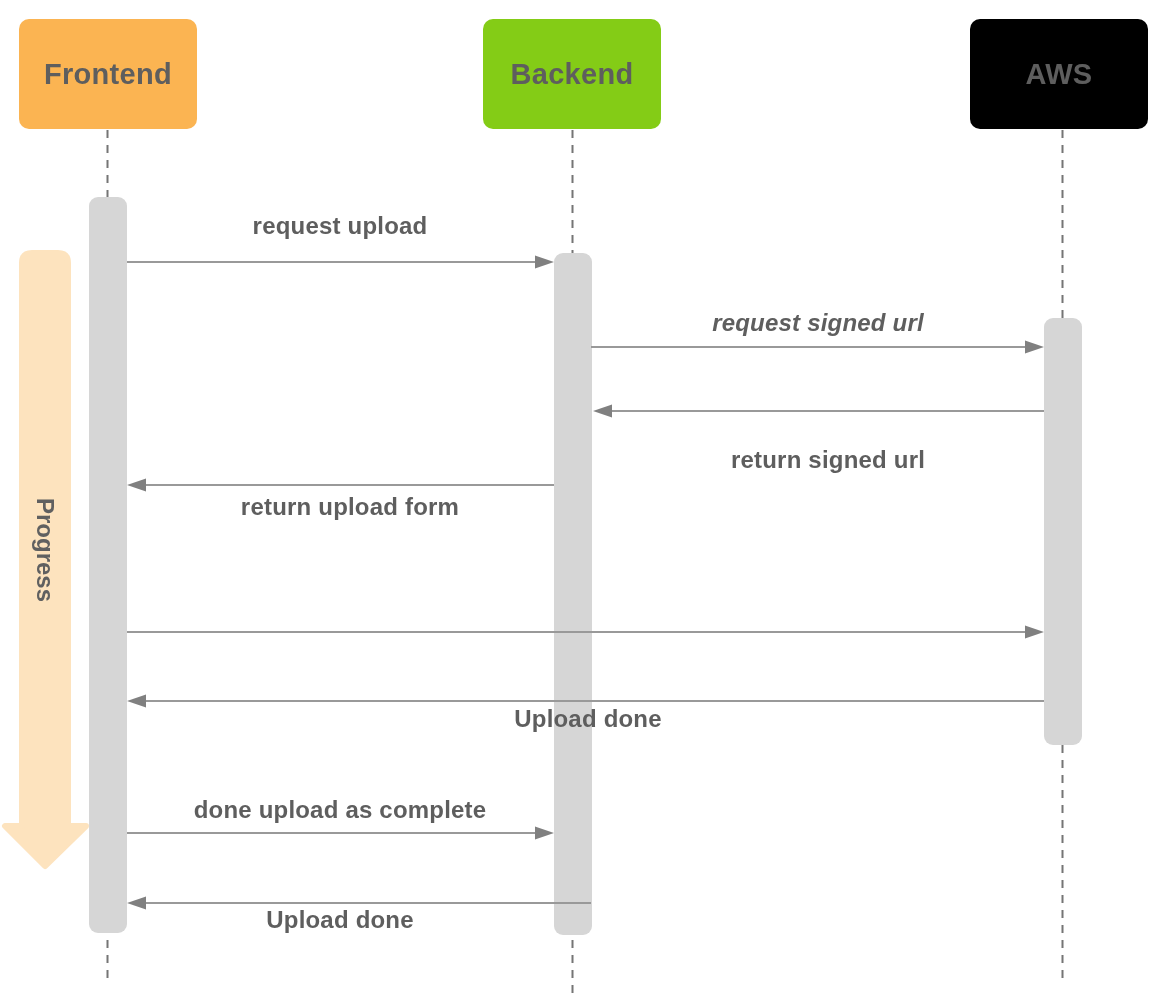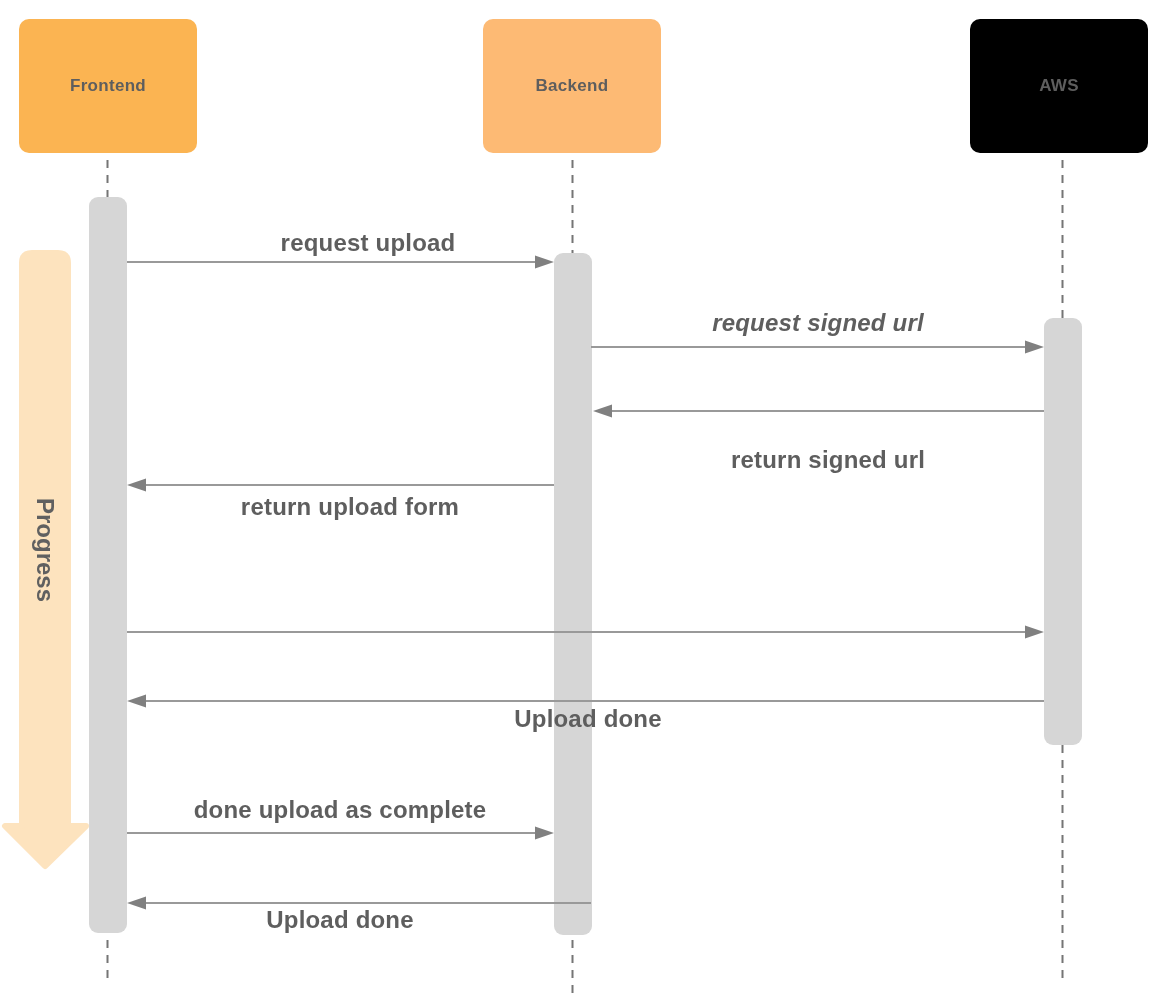--- a/index.html
+++ b/index.html
@@ -18,32 +18,32 @@
   .layer {
     position: absolute;
     left: 0;
     top: 0;
   }
   
   .actor-box {
     position: absolute;
     top: 19px;
     width: 178px;
-    height: 134px;
+    height: 110px;
     border-radius: 10px;
     display: flex;
     align-items: center;
     justify-content: center;
-    font-size: 17px;
+    font-size: 29px;
     font-weight: bold;
     color: #5e5e5e;
     letter-spacing: 0.3px;
   }
   .actor-frontend { left: 19px;  background: #fbb452; }
-  .actor-backend  { left: 483px; background: #fdba74; }
+  .actor-backend  { left: 483px; background: #84cc16; }
   .actor-aws      { left: 970px; background: #000000; }
 
   
   .activation {
     position: absolute;
     width: 38px;
     background: #d6d6d6;
     border-radius: 9px;
     z-index: 2;
   }
@@ -154,21 +154,21 @@
       <line x1="127" y1="833" x2="537" y2="833" stroke="#999999" stroke-width="1.8"></line>
       <polygon points="535,826.5 554,833 535,839.5" fill="#808080"></polygon>
     </g>
 
     <g>
       <line x1="591" y1="903" x2="144" y2="903" stroke="#999999" stroke-width="1.8"></line>
       <polygon points="146,896.5 127,903 146,909.5" fill="#808080"></polygon>
     </g>
   </svg>
 
-  <div class="msg-label" style="left:340px; top:243px;margin-left:28px;">request upload</div>
+  <div class="msg-label" style="left:340px; top:226px;">request upload</div>
   <div class="msg-label" style="left:818px; top:323px;font-style:italic;">request signed url</div>
   <div class="msg-label" style="left:828px; top:432px;margin-top:28px;">return signed url</div>
   <div class="msg-label" style="left:350px; top:507px;">return upload form</div>
   <div class="msg-label" style="left:588px; top:719px;">Upload done</div>
   <div class="msg-label" style="left:340px; top:810px;">done upload as complete</div>
   <div class="msg-label" style="left:340px; top:920px;">Upload done</div>
 
 </div>
 
 </body></html>

